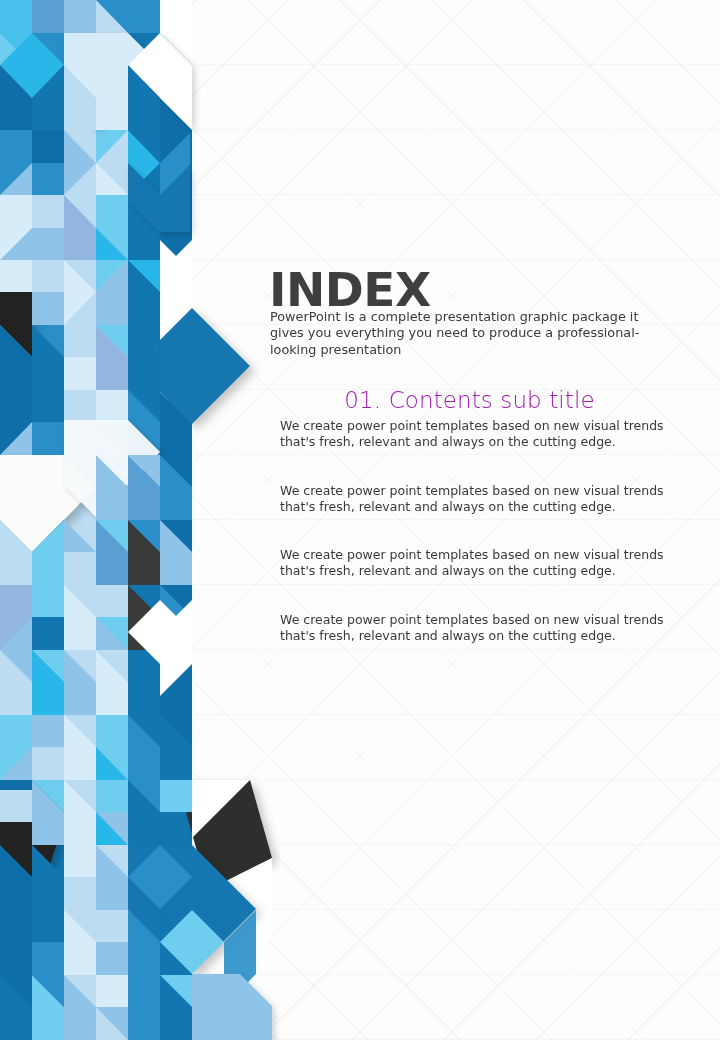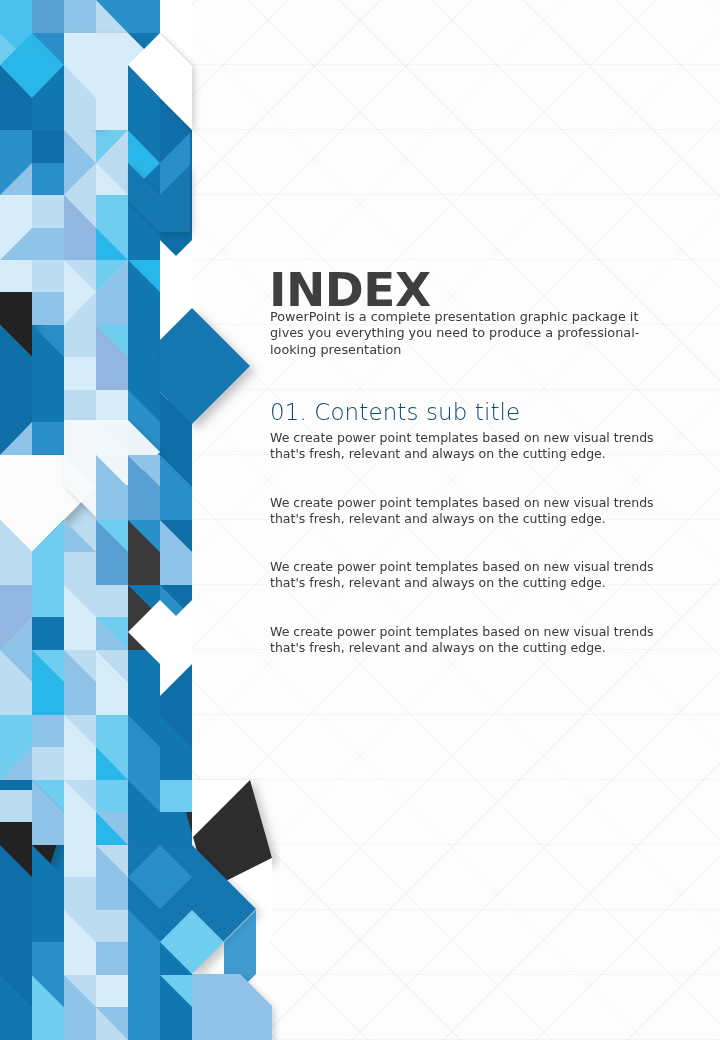--- a/index.html
+++ b/index.html
@@ -43,27 +43,28 @@
     color:#3a3a3a;
     font-weight:400;
   }
 
   #sections{position:absolute;left:0;top:382px;width:400px;}
   .section{margin-bottom:32.5px;}
   .section:last-child{margin-bottom:0;}
 
   .section-heading{
     font-size:23px;line-height:29px;
-    font-weight:300;color:#0c4a6e;
+    font-weight:300;color:#a21caf;
     letter-spacing:0.1px;
-    margin:16px 0 3px 1px;
+    margin:4px 0 3px 1px;
+    text-align:center;
   }
   .section-body{
     font-size:12.5px;line-height:16px;
-    color:#3a3a3a;margin:0 0 0 1px;width:392px;
+    color:#3a3a3a;margin:0 0 0 11px;width:392px;
   }
 </style>
 </head>
 <body>
 
 <div id="bg-texture"></div>
 
 <div id="artwork">
 <svg width="280" height="1040" viewBox="0 0 280 1040" xmlns="http://www.w3.org/2000/svg">
   <defs>

